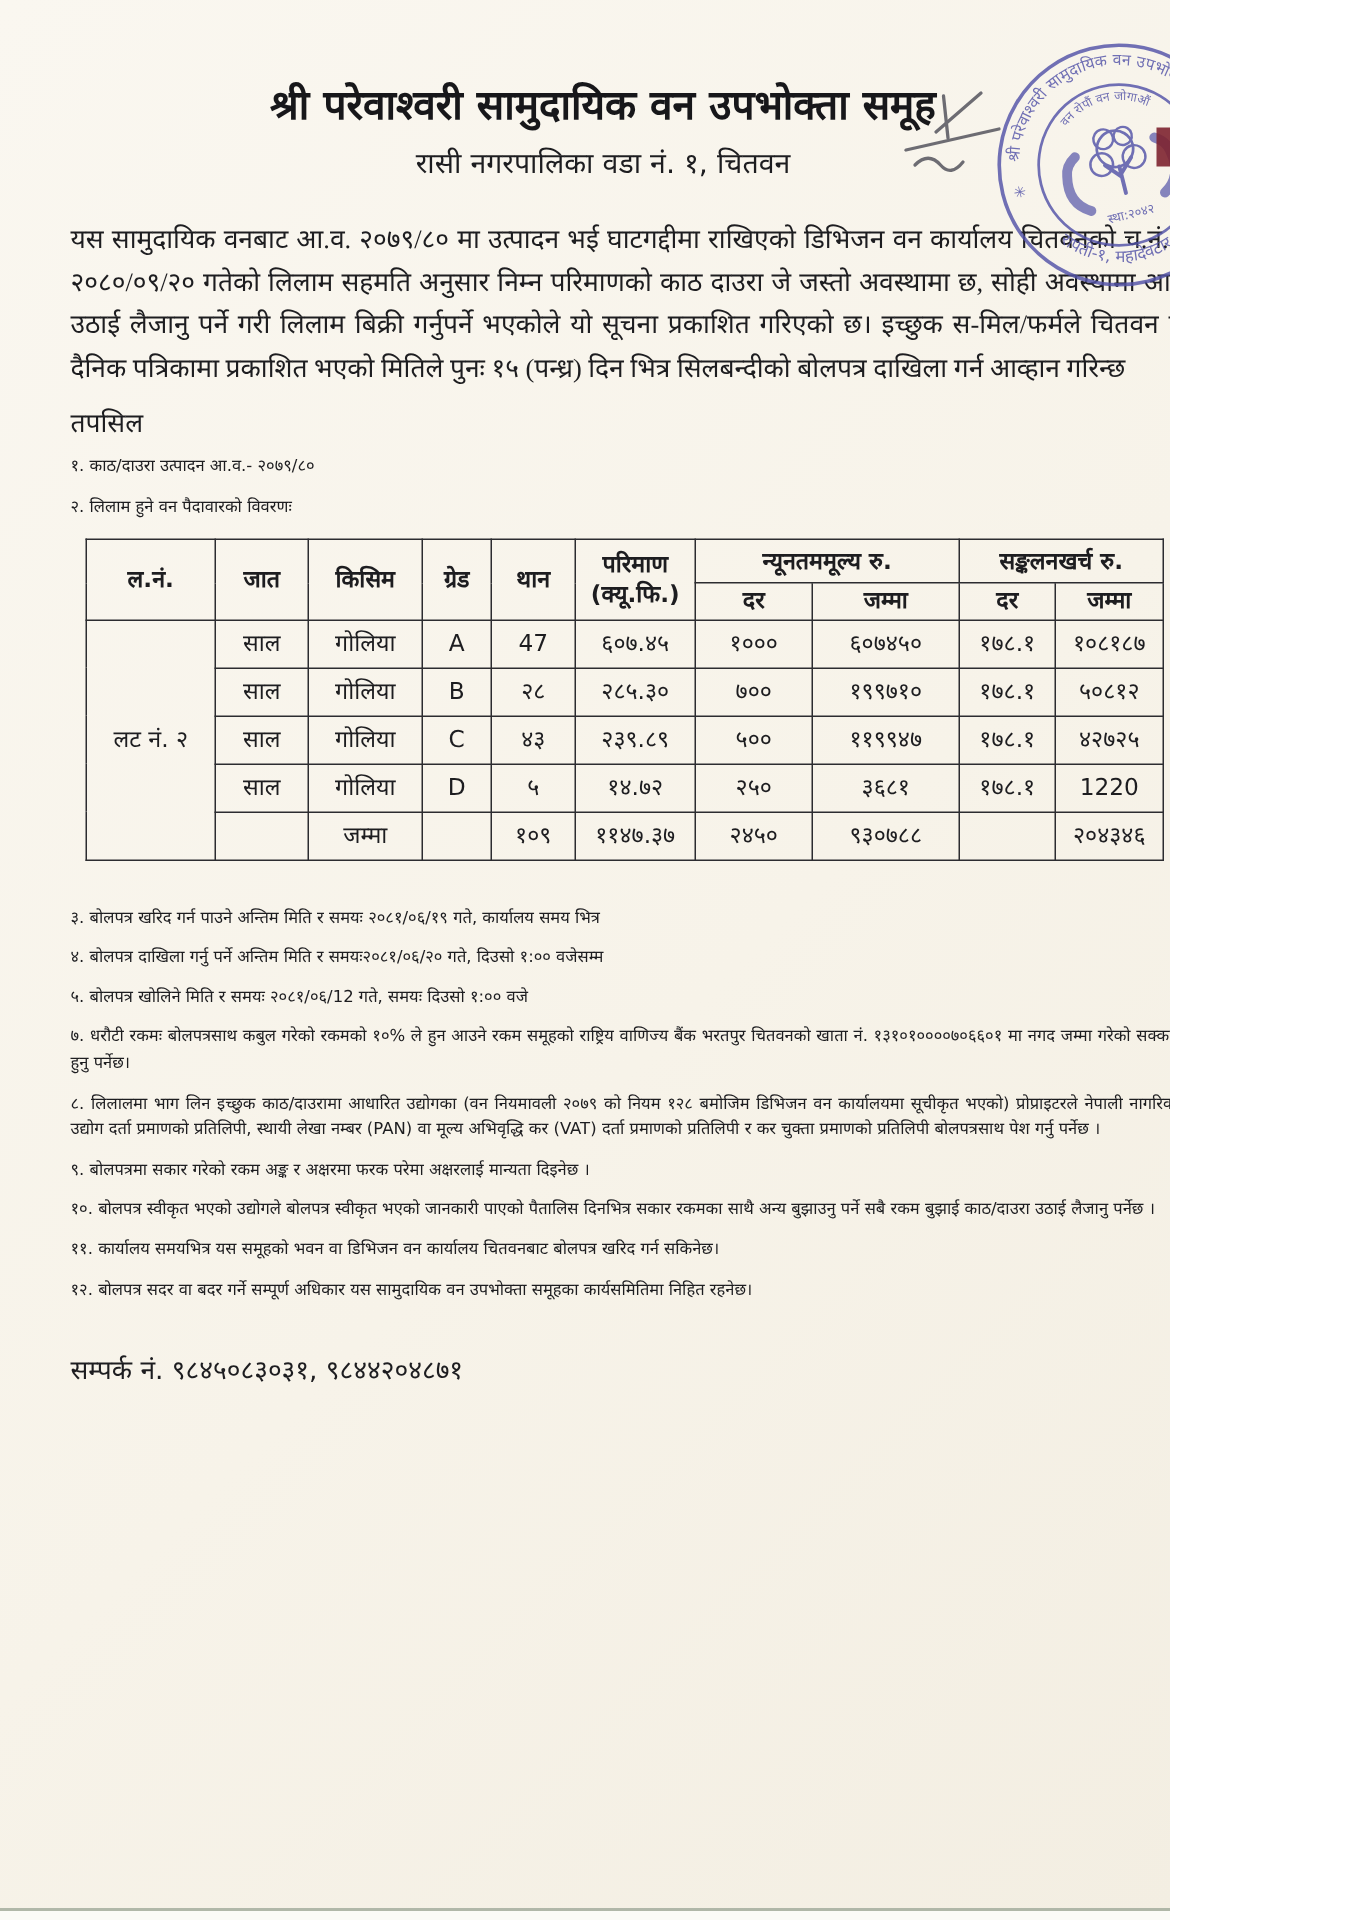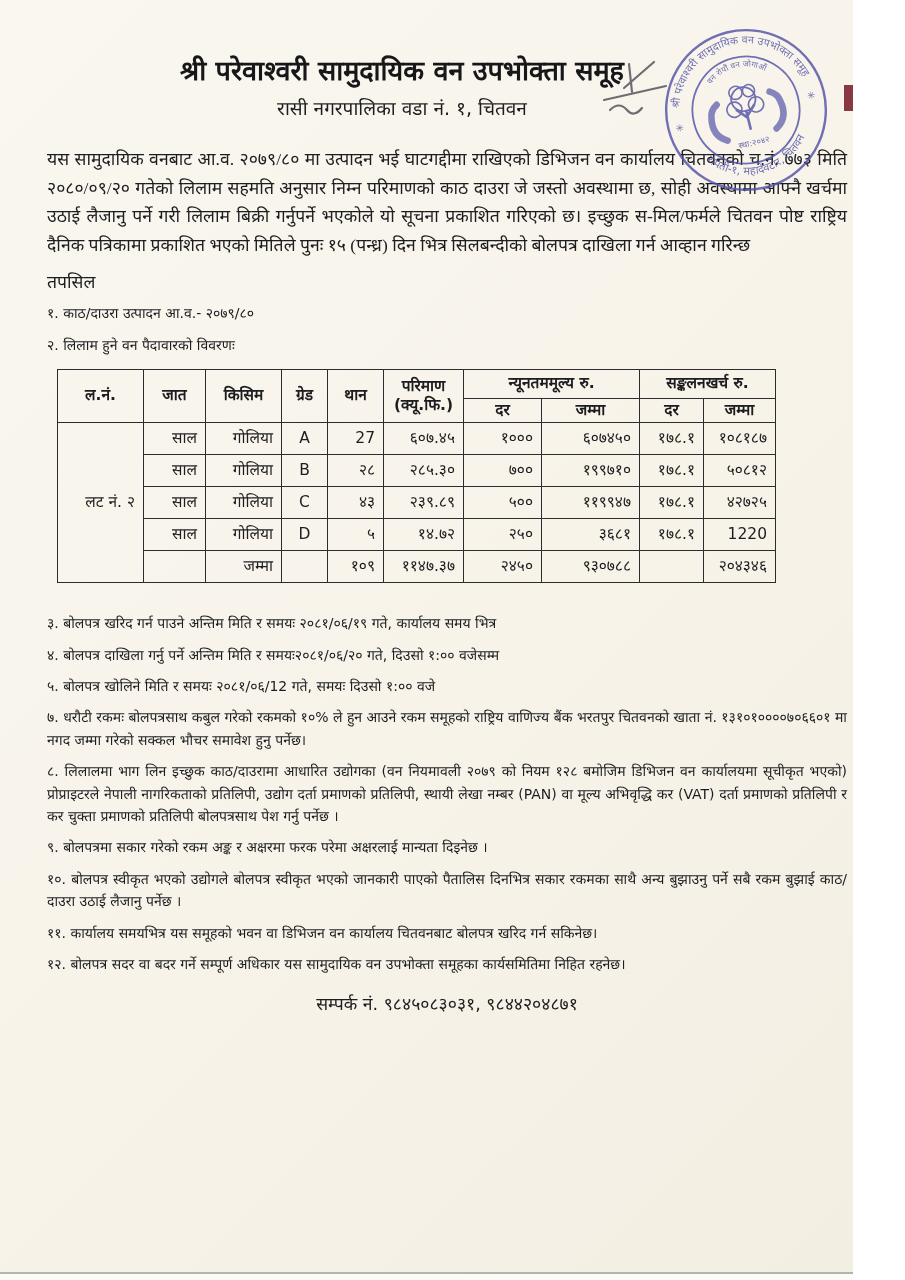--- a/index.html
+++ b/index.html
@@ -1,43 +1,43 @@
 <!DOCTYPE html>
 <html><head>
 <meta charset="utf-8">
 <style>
   html,body{margin:0;padding:0;}
   .page{
-    width:853px;height:1280px;position:relative;overflow:hidden;
+    width:780px;height:1280px;position:relative;overflow:hidden;
     background:linear-gradient(135deg,#faf7f0 0%,#f7f3e9 55%,#f3eee2 100%);
     font-family:"DejaVu Sans","Liberation Sans",sans-serif;
     color:#1d1d20;
   }
   .content{position:absolute;left:47px;top:54px;width:800px;}
   .doc-header{text-align:center;padding-right:90px;}
   .org-name{font-size:27px;font-weight:bold;line-height:1.25;color:#17171a;}
   .addr-line{font-size:19px;margin-top:7px;}
   .subject-line{font-size:19px;margin-top:8px;}
   .republish-line{font-size:19.5px;font-weight:bold;margin-top:8px;letter-spacing:.3px;}
   .intro{margin-top:24px;font-size:17.6px;line-height:1.64;text-align:justify;font-family:Liberation Serif, serif;}
   .plain-line{font-size:17.6px;margin-top:9px;}
-  .num-item{font-size:14px;line-height:1.6;margin-top:9px;text-align:justify;}
+  .num-item{font-size:11px;line-height:1.6;margin-top:9px;text-align:justify;}
   .auction-table{border-collapse:collapse;margin-top:13px;margin-left:10px;}
   .auction-table th,.auction-table td{
     border:1.6px solid #2c2c30;padding:2px 8px;font-size:15.5px;line-height:1.25;
     background:transparent;font-weight:normal;vertical-align:middle;
   }
   .auction-table th{font-weight:bold;text-align:center;}
-  .auction-table td{text-align:right;}
+  .auction-table td{text-align:center;}
   .auction-table td.center{text-align:center;}
   .auction-table .h-row1 th{height:24px;}
   .auction-table tbody td{height:27px;}
   .lot-cell{font-size:16px;}
   .bold{font-weight:bold;}
-  .contact-line{font-size:17.6px;margin-top:16px;text-align:center;}
+  .contact-line{font-size:17.6px;margin-top:32px;}
   .stamp-wrap{position:absolute;left:648px;top:14px;width:196px;height:192px;}
   .handwriting{position:absolute;left:596px;top:56px;width:92px;height:88px;}
   .corner-mark{position:absolute;right:0;top:85px;width:9px;height:26px;background:#7d2330;opacity:.9;}
   .bottom-edge{position:absolute;left:0;right:0;bottom:6px;height:2px;background:#9aa494;opacity:.75;}
   .bottom-paper{position:absolute;left:0;right:0;bottom:0;height:6px;background:#fbfbf7;}
 </style>
 </head>
 <body>
 
 <div class="page">
@@ -88,21 +88,21 @@
           <th>दर</th>
           <th>जम्मा</th>
         </tr>
       </thead>
       <tbody>
         <tr>
           <td rowspan="5" class="lot-cell">लट नं. २</td>
           <td>साल</td>
           <td>गोलिया</td>
           <td class="center">A</td>
-          <td>27</td>
+          <td>47</td>
           <td>६०७.४५</td>
           <td>१०००</td>
           <td>६०७४५०</td>
           <td>१७८.१</td>
           <td>१०८१८७</td>
         </tr>
         <tr>
           <td>साल</td>
           <td>गोलिया</td>
           <td class="center">B</td>

